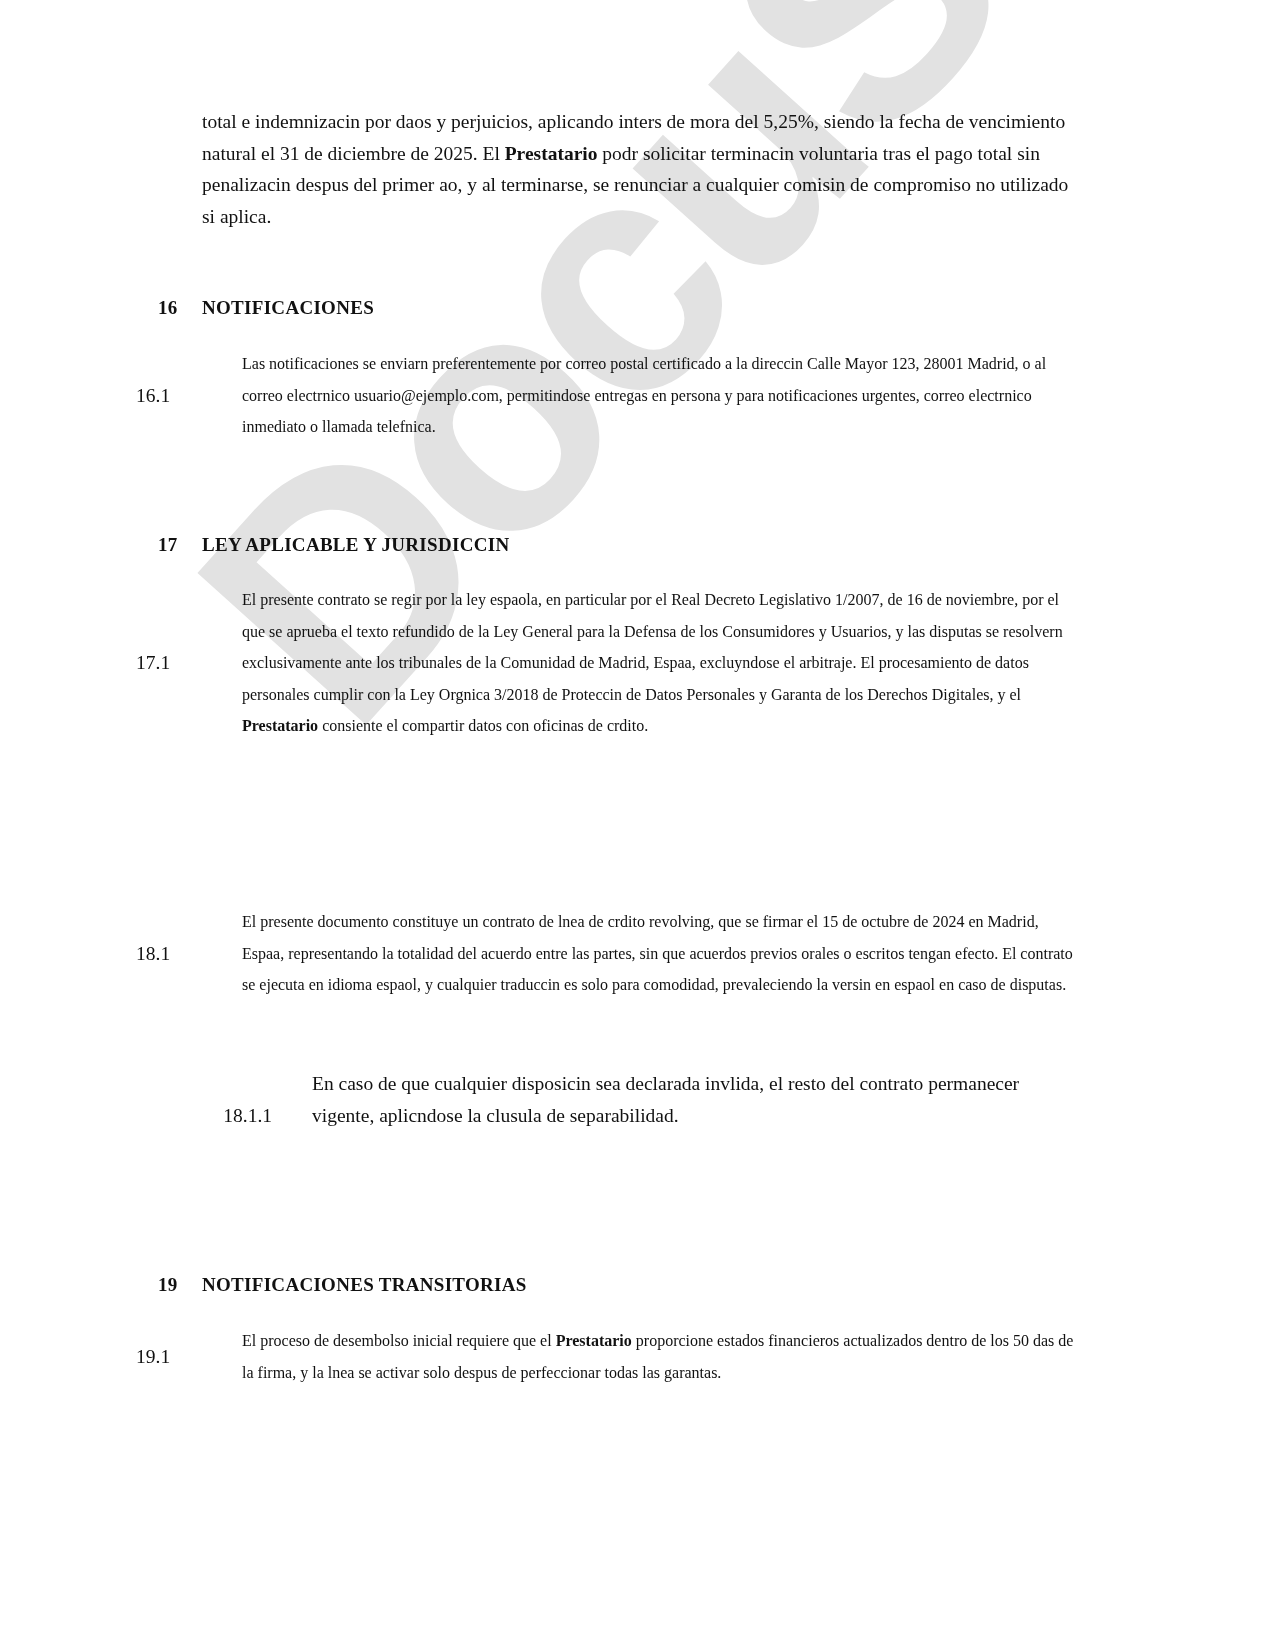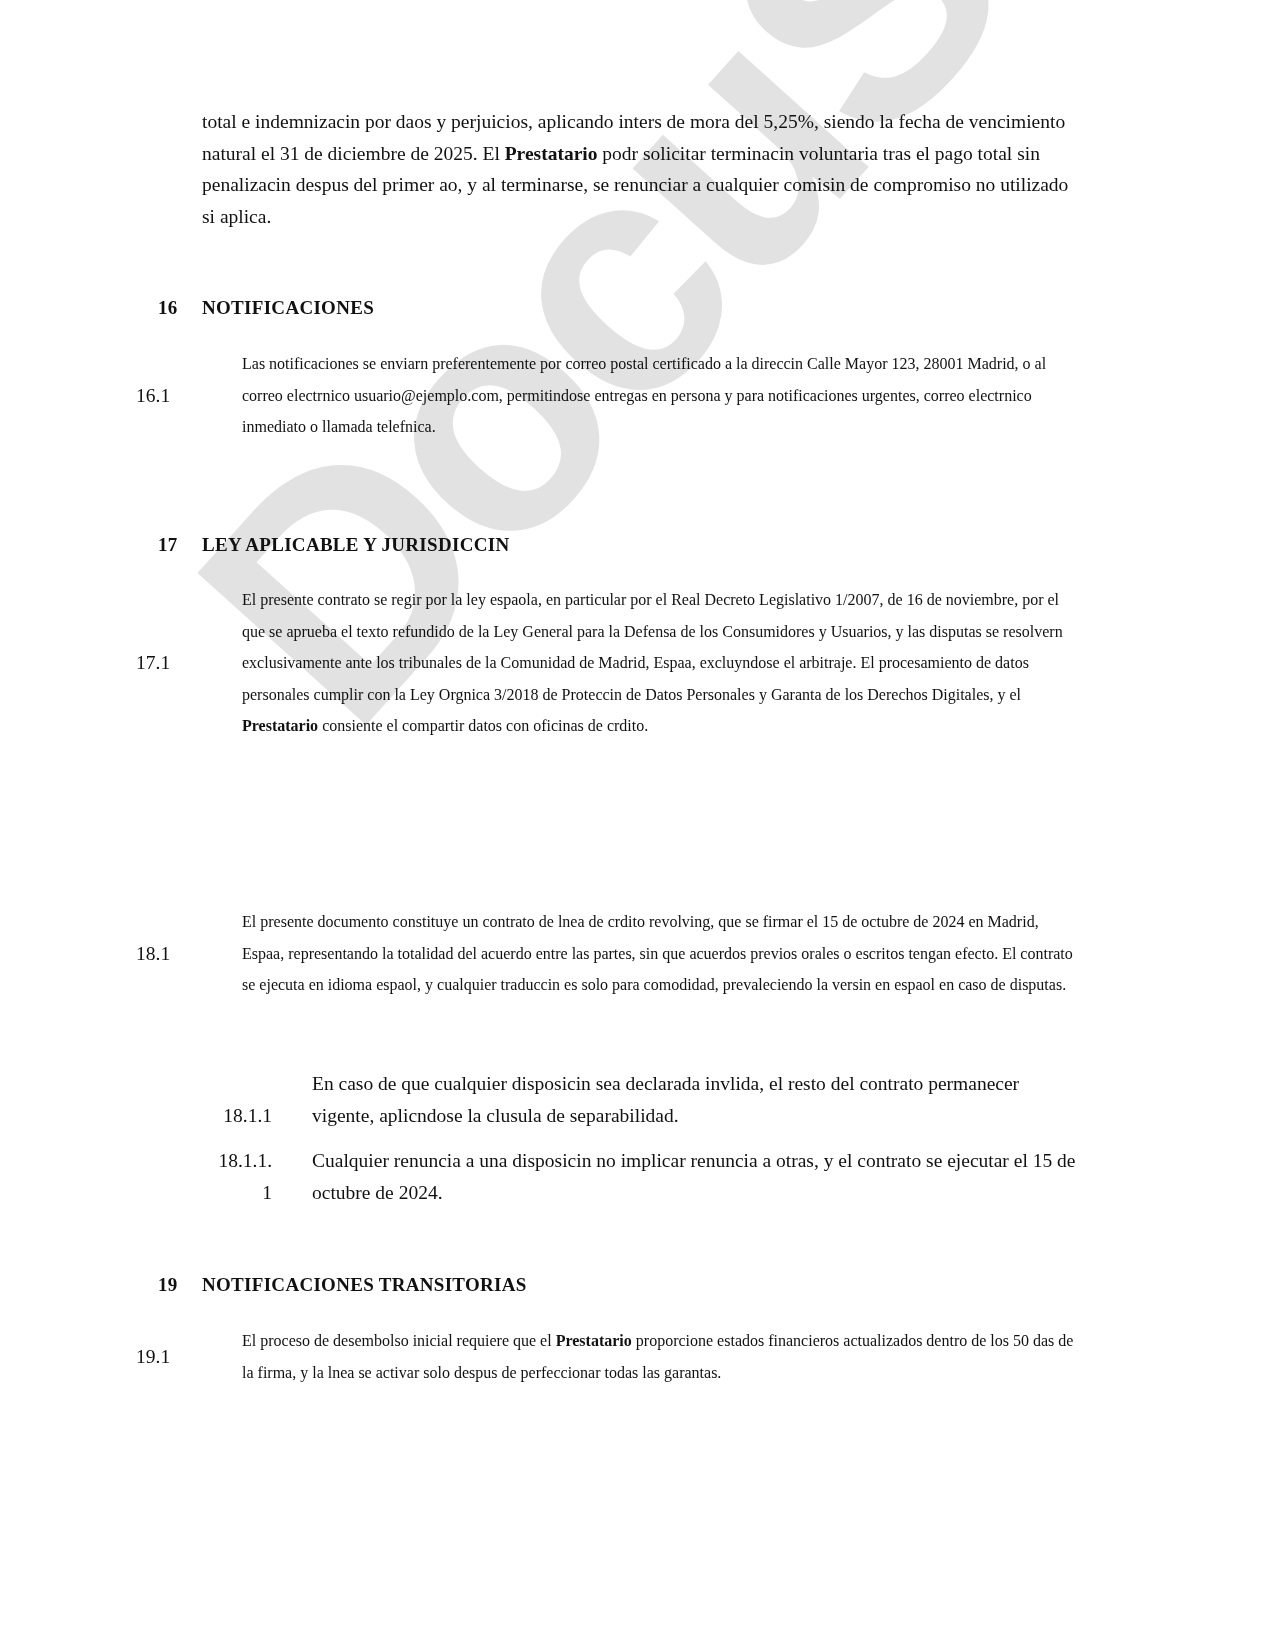--- a/index.html
+++ b/index.html
@@ -187,26 +187,20 @@
       </div>
     </div>
 
     <div class="block" style="top:1068px;">
       <div class="lvl3">
         <span class="num">18.1.1</span>
         <span class="body">En caso de que cualquier disposicin sea declarada invlida, el resto del contrato permanecer vigente, aplicndose la clusula de separabilidad.</span>
       </div>
     </div>
 
-    <div class="block" style="top:1145px;">
-      <div class="lvl3">
-        <span class="num"><span>18.1.1.</span><br><span>1</span></span>
-        <span class="body">Cualquier renuncia a una disposicin no implicar renuncia a otras, y el contrato se ejecutar el 15 de octubre de 2024.</span>
-      </div>
-    </div>
 
     <div class="block" style="top:1274px;">
       <div class="heading">
         <span class="num">19</span>
         <span class="title">NOTIFICACIONES TRANSITORIAS</span>
       </div>
     </div>
 
     <div class="block" style="top:1325px;">
       <div class="para lvl1">

